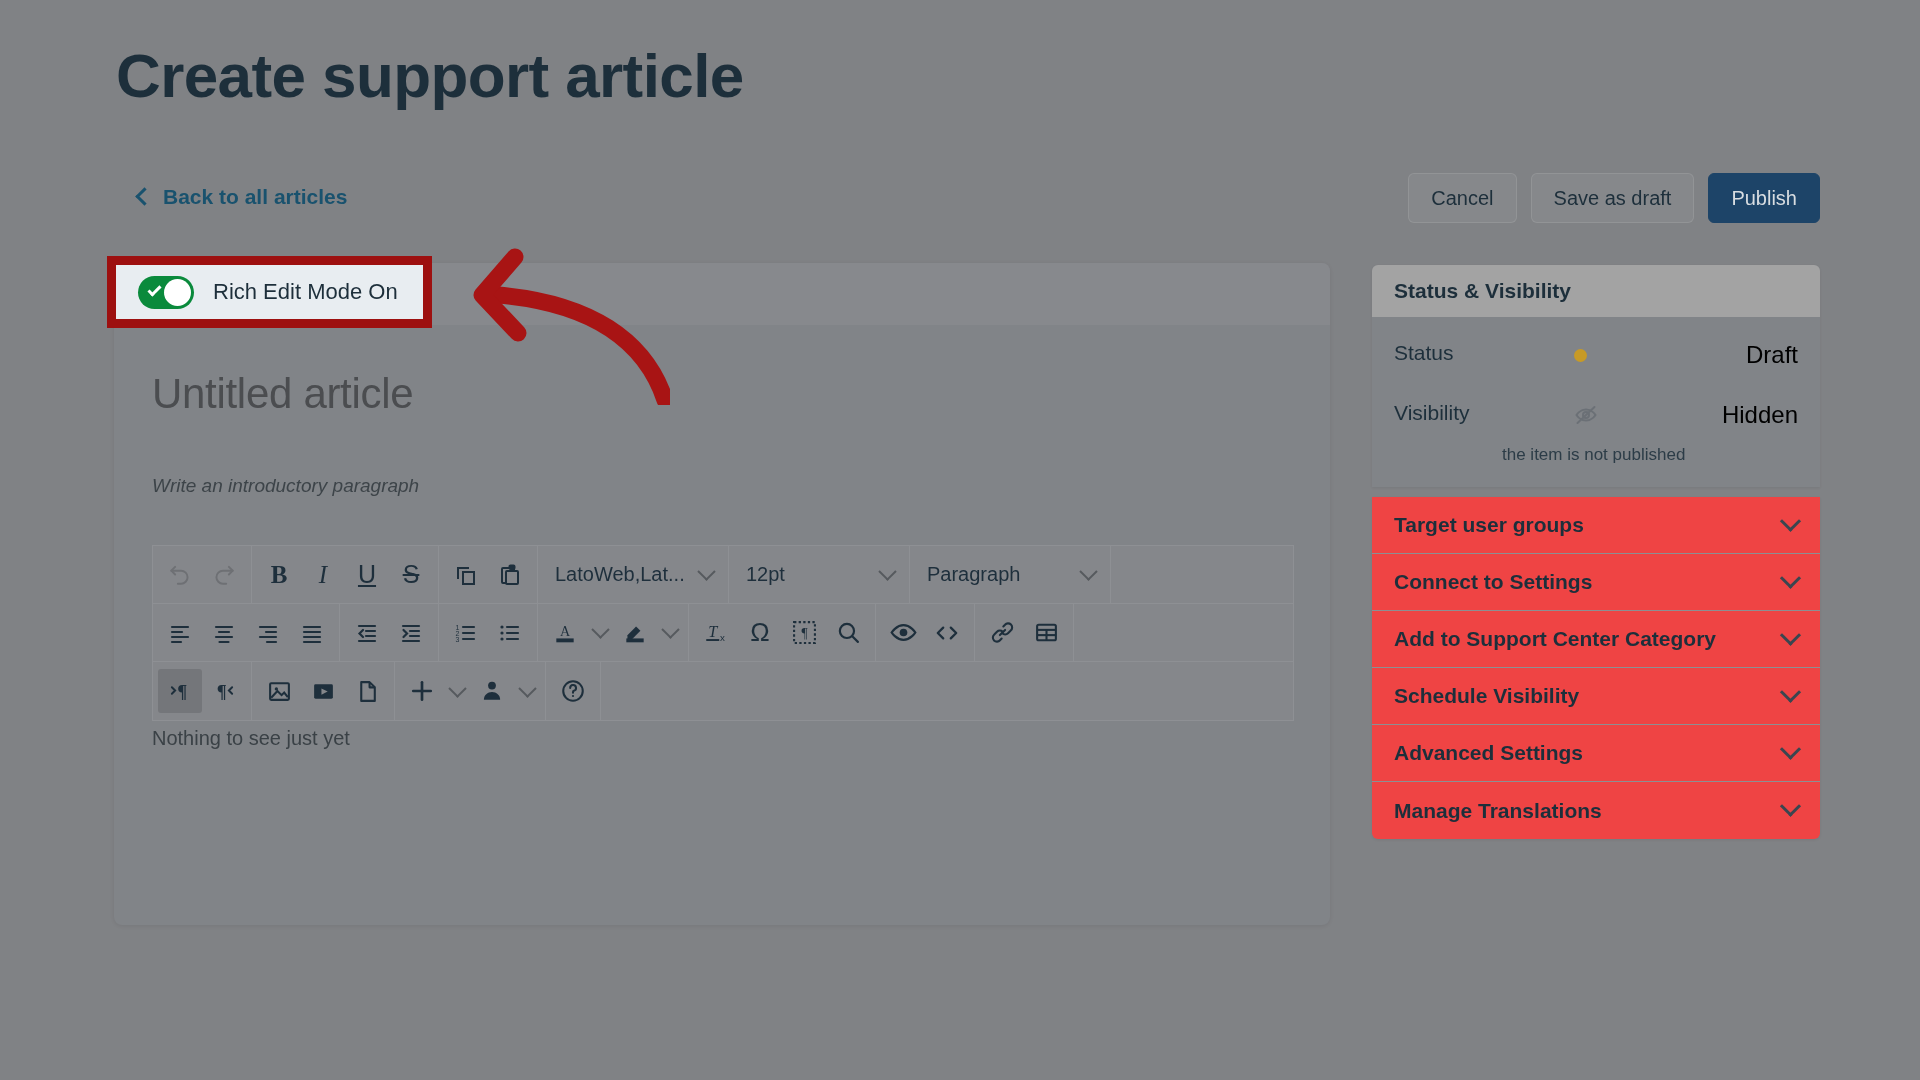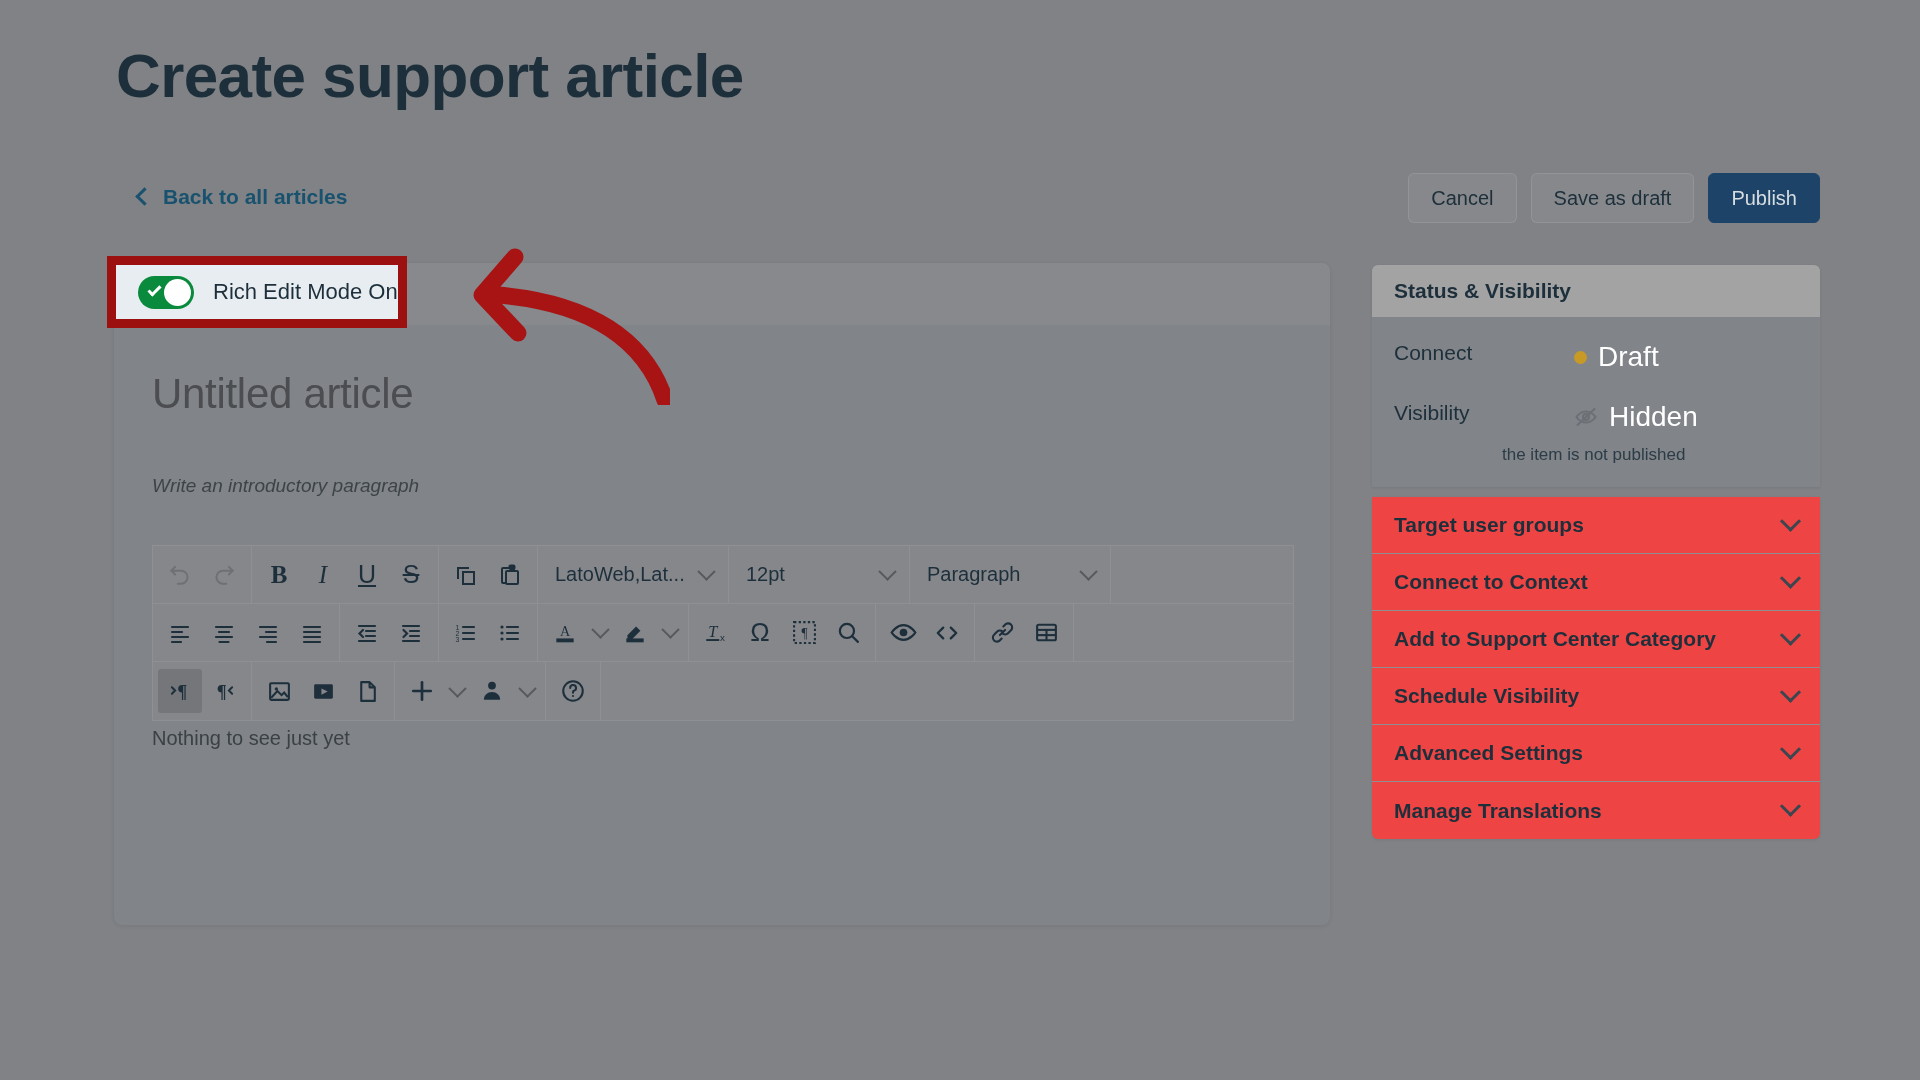--- a/index.html
+++ b/index.html
@@ -200,22 +200,23 @@
     padding-top: 10px;
   }
   .side-label {
     width: 180px;
     font-size: 21px;
     color: #1d2f3b;
   }
   .side-value {
     flex: 1;
     display: flex; align-items: center; gap: 11px;
-    font-size: 28px;
-    color: #ffffff;
+    font-size: 24px;
+    color: #000000;
+    justify-content: space-between;
   }
   .dot {
     width: 13px; height: 13px; border-radius: 50%;
     background: #c79a26;
     flex: none;
   }
   .side-sub {
     margin-left: 108px;
     font-size: 17px;
     color: #2c3c47;
@@ -245,21 +246,21 @@
     width: 15px; height: 15px;
     border-right: 3px solid #3a4650;
     border-bottom: 3px solid #3a4650;
     transform: rotate(45deg) translate(-3px,-3px);
   }
 
   
   .focus-box {
     position: absolute;
     left: 107px; top: 256px;
-    width: 300px; height: 72px;
+    width: 325px; height: 72px;
     border: 9px solid #9d1010;
     background: #ffffff;
     z-index: 30;
     box-sizing: border-box;
   }
   .focus-inner {
     position: absolute;
     left: 0; top: 0;
     width: 100%; height: 100%;
     background: #e8edf1;
@@ -628,21 +629,21 @@
     </div>
   </div>
 
   <div class="tox-footer">Nothing to see just yet</div>
 
   <div class="side">
     <div class="side-card">
       <div class="side-head">Status &amp; Visibility</div>
       <div class="side-body">
         <div class="side-row">
-          <div class="side-label">Connect</div>
+          <div class="side-label">Status</div>
           <div class="side-value">
             <span class="dot"></span>
             <span>Draft</span>
           </div>
         </div>
         <div class="side-row">
           <div class="side-label">Visibility</div>
           <div class="side-value">
             <span style="display:flex;align-items:center">
               <svg width="24" height="24" viewBox="0 0 24 24" fill="none" stroke="#6b7076" stroke-width="2" stroke-linecap="round">
@@ -657,21 +658,21 @@
         <div class="side-sub">the item is not published</div>
       </div>
     </div>
 
     <div class="accordion">
       <div class="acc-item">
         <span class="acc-label">Target user groups</span>
         <span class="acc-caret"></span>
       </div>
       <div class="acc-item">
-        <span class="acc-label">Connect to Context</span>
+        <span class="acc-label">Connect to Settings</span>
         <span class="acc-caret"></span>
       </div>
       <div class="acc-item">
         <span class="acc-label">Add to Support Center Category</span>
         <span class="acc-caret"></span>
       </div>
       <div class="acc-item">
         <span class="acc-label">Schedule Visibility</span>
         <span class="acc-caret"></span>
       </div>

